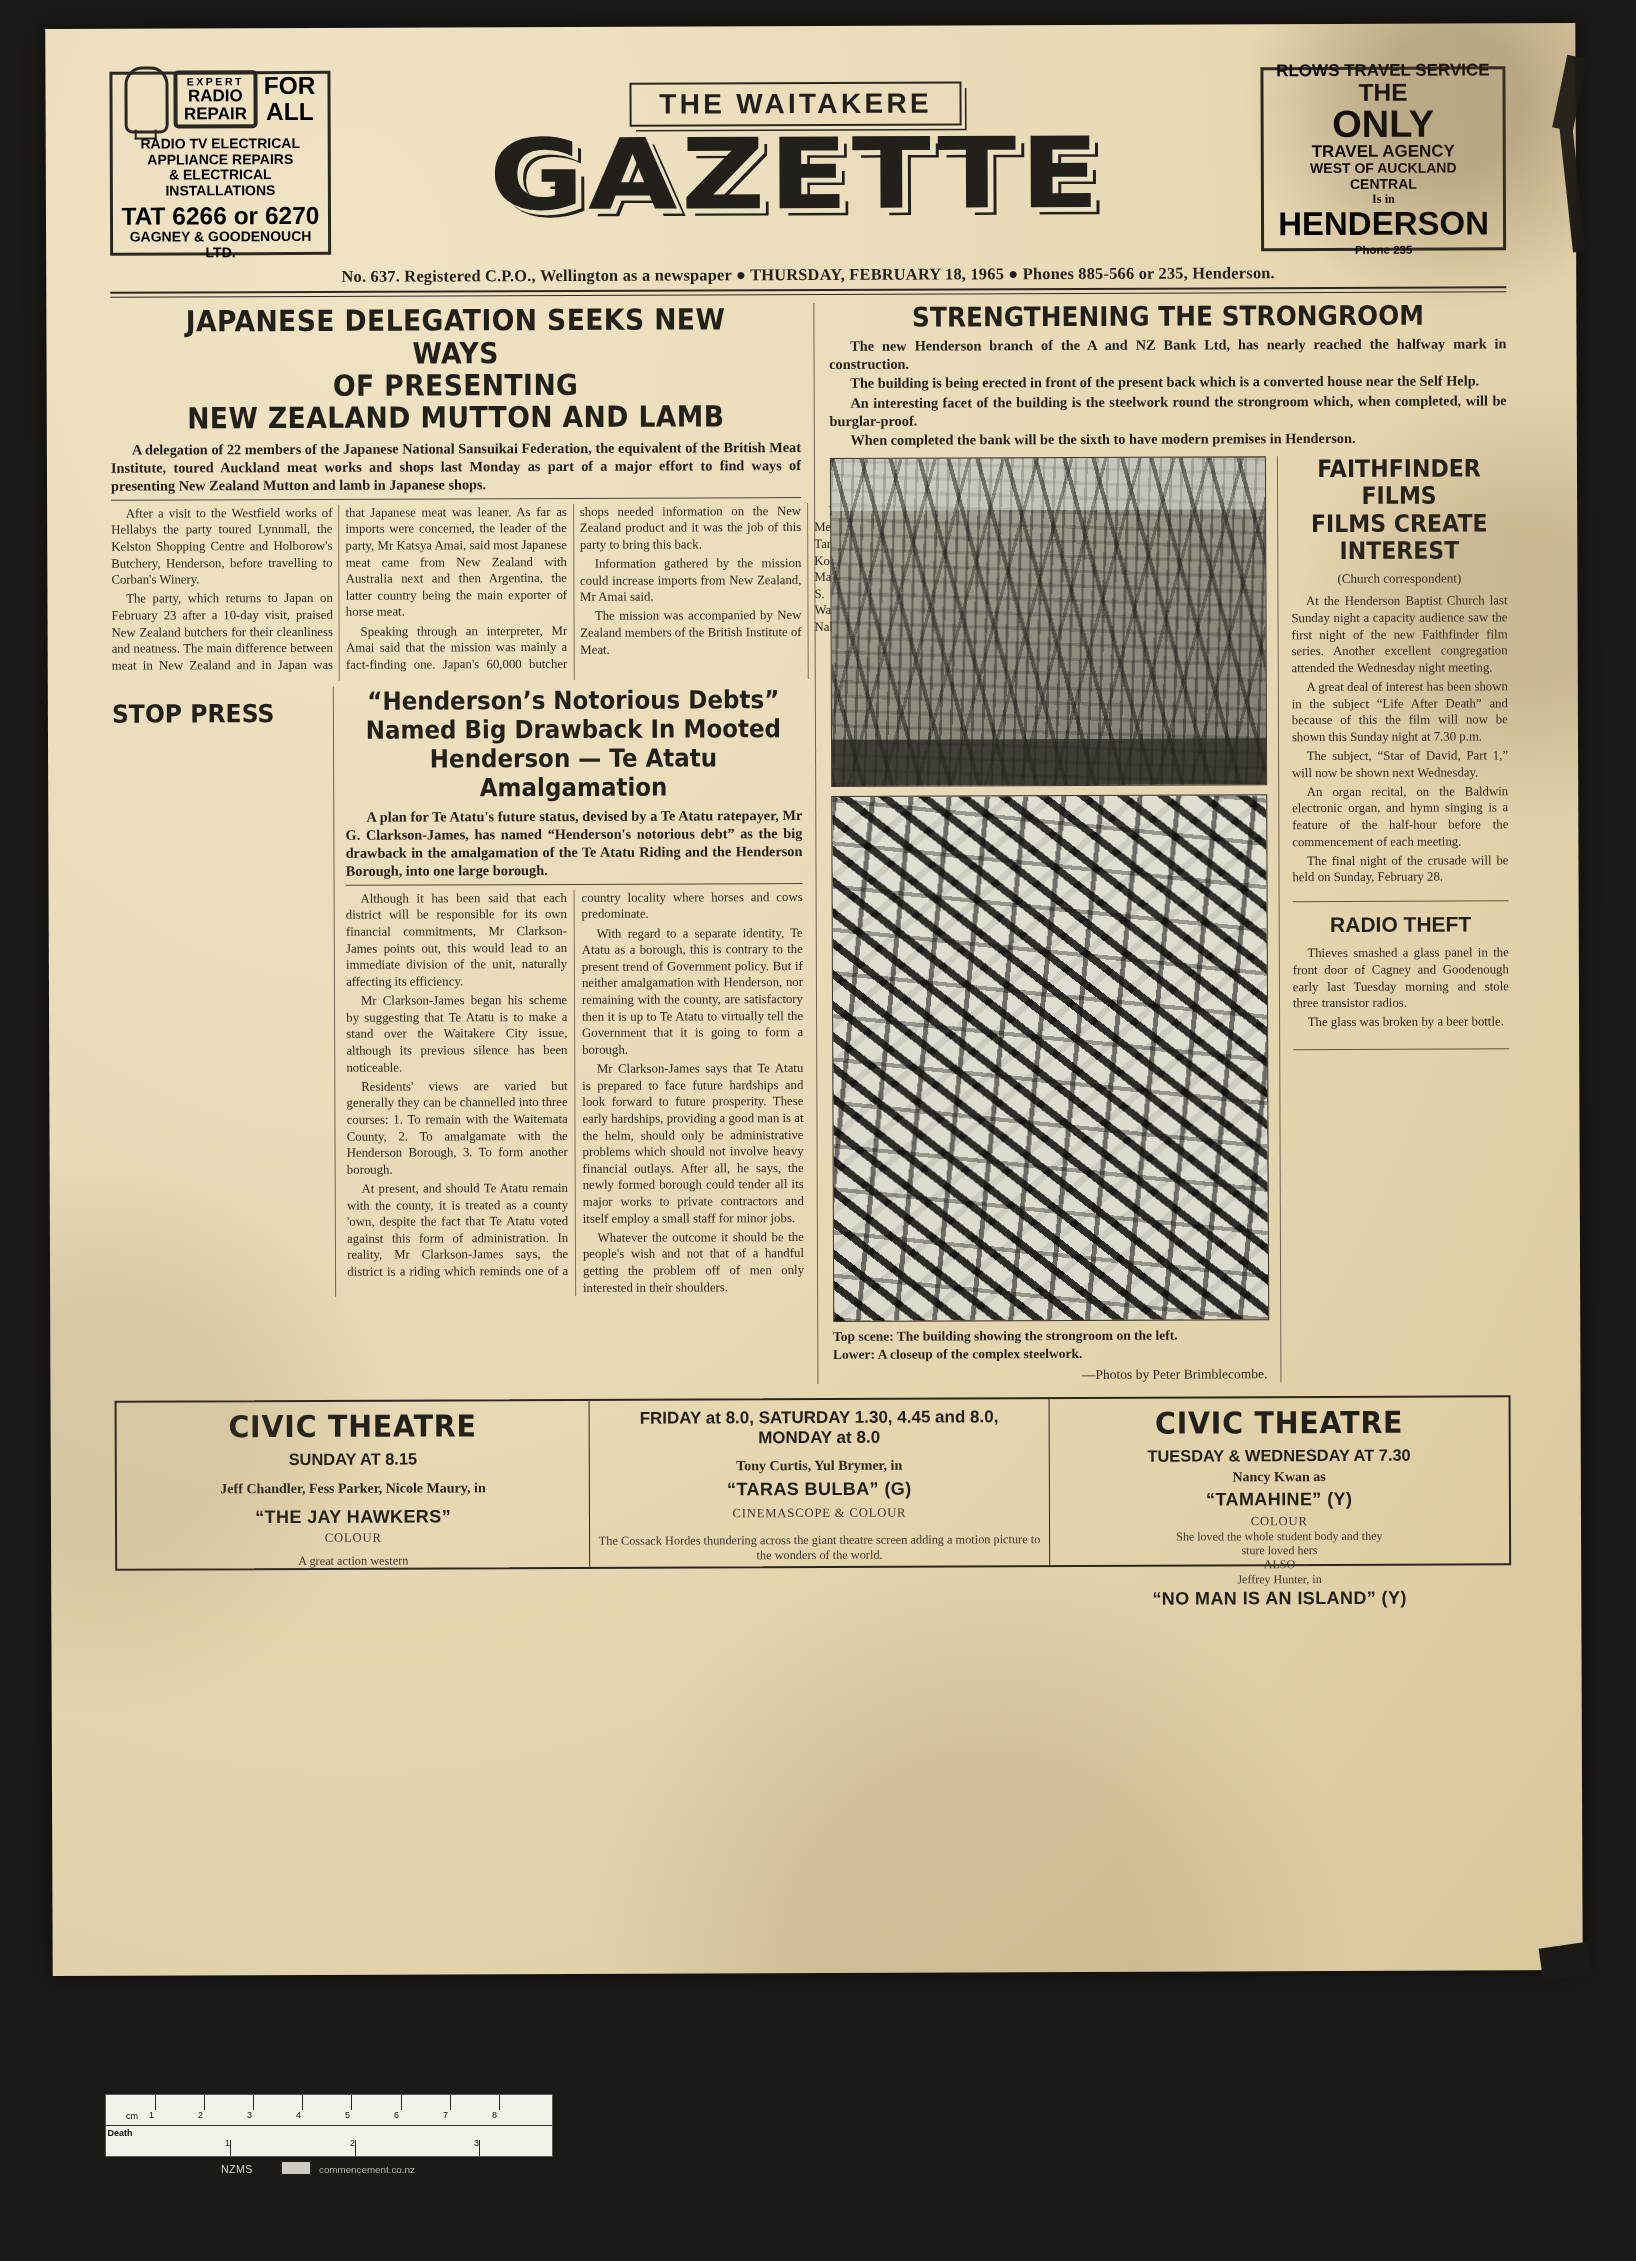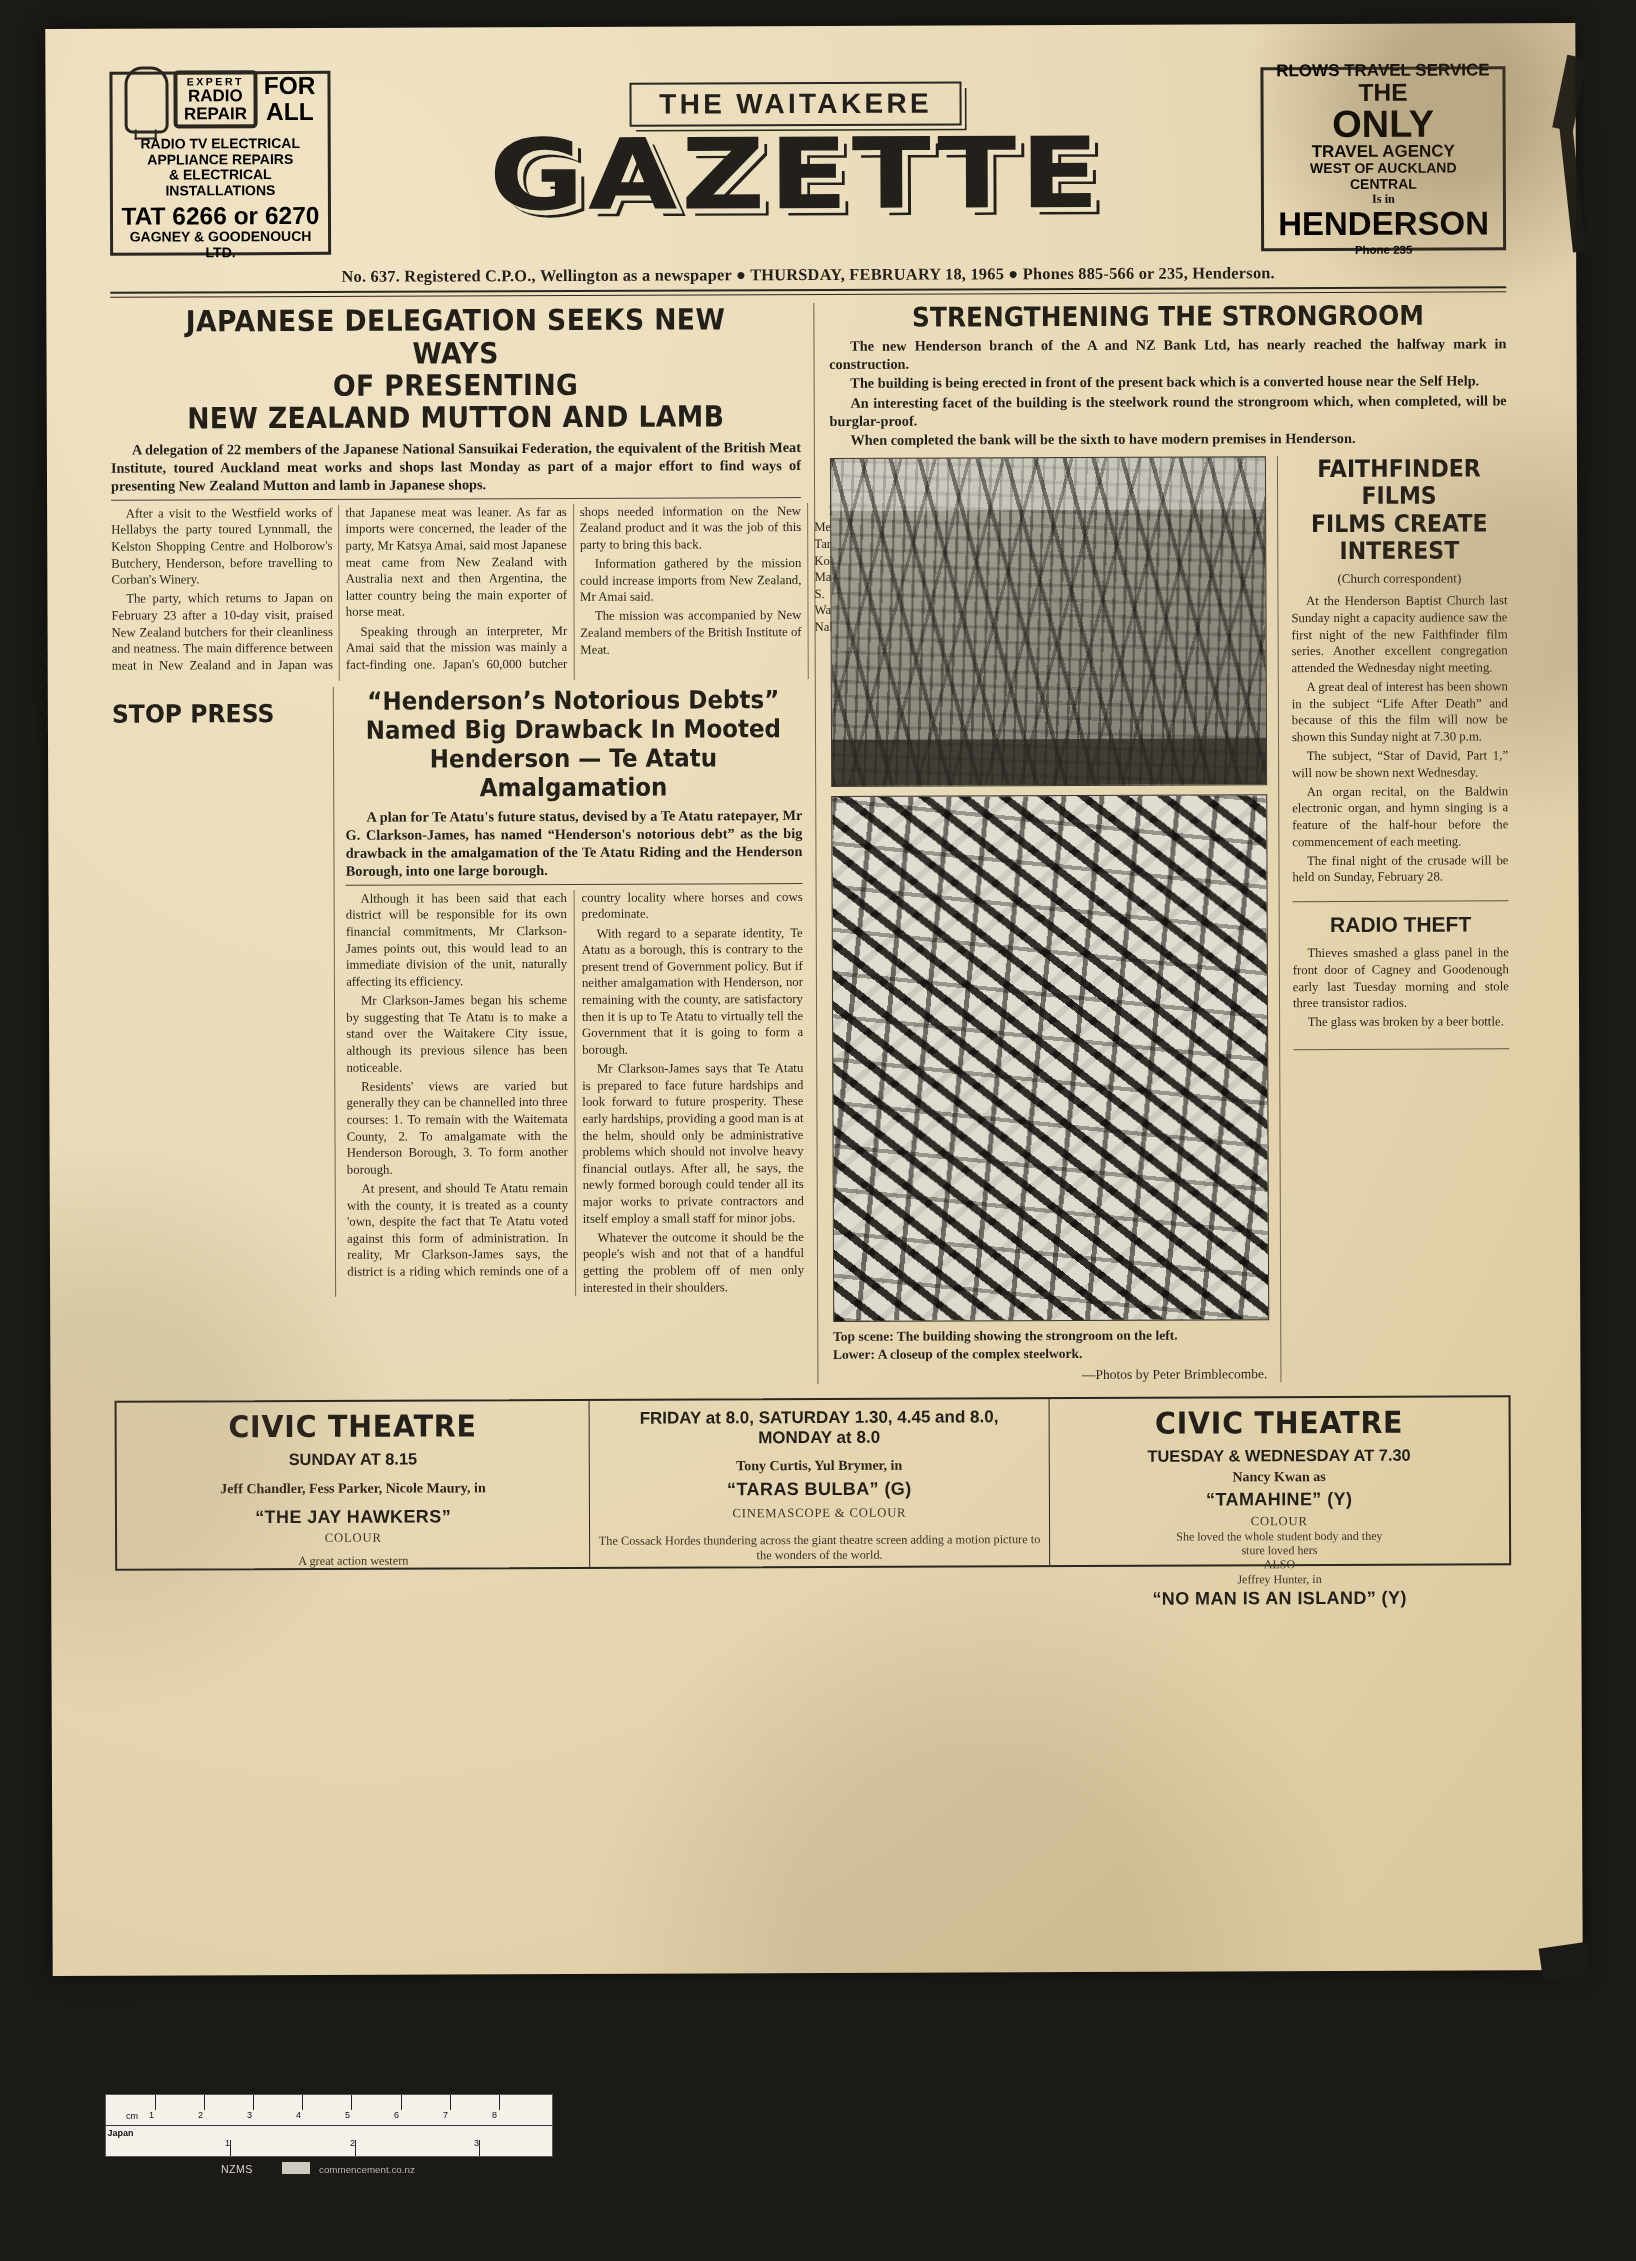--- a/index.html
+++ b/index.html
@@ -342,21 +342,21 @@
         <div class="cin-film" style="margin-top:1.6px;">“NO MAN IS AN ISLAND”  (Y)</div>
       </div>
     </div>
 
   </div>
 </div>
 
 <div id="ruler">
   <div class="rulerline" style="top:29.5px;"></div>
   <div class="rlab" style="left:0;top:16.4px;margin-left:20px;">cm</div>
-  <div class="rlab" style="left:1.6px;top:33px;font-weight:bold;">Japan</div>
+  <div class="rlab" style="left:1.6px;top:33px;font-weight:bold;">Death</div>
 
   <div class="tickL" style="left:49px;height:14.7px;"></div>
   <div class="tickL" style="left:98px;height:14.7px;"></div>
   <div class="tickL" style="left:147px;height:14.7px;"></div>
   <div class="tickL" style="left:196px;height:14.7px;"></div>
   <div class="tickL" style="left:245px;height:14.7px;"></div>
   <div class="tickL" style="left:295px;height:14.7px;"></div>
   <div class="tickL" style="left:344px;height:14.7px;"></div>
   <div class="tickL" style="left:393px;height:14.7px;"></div>
 

